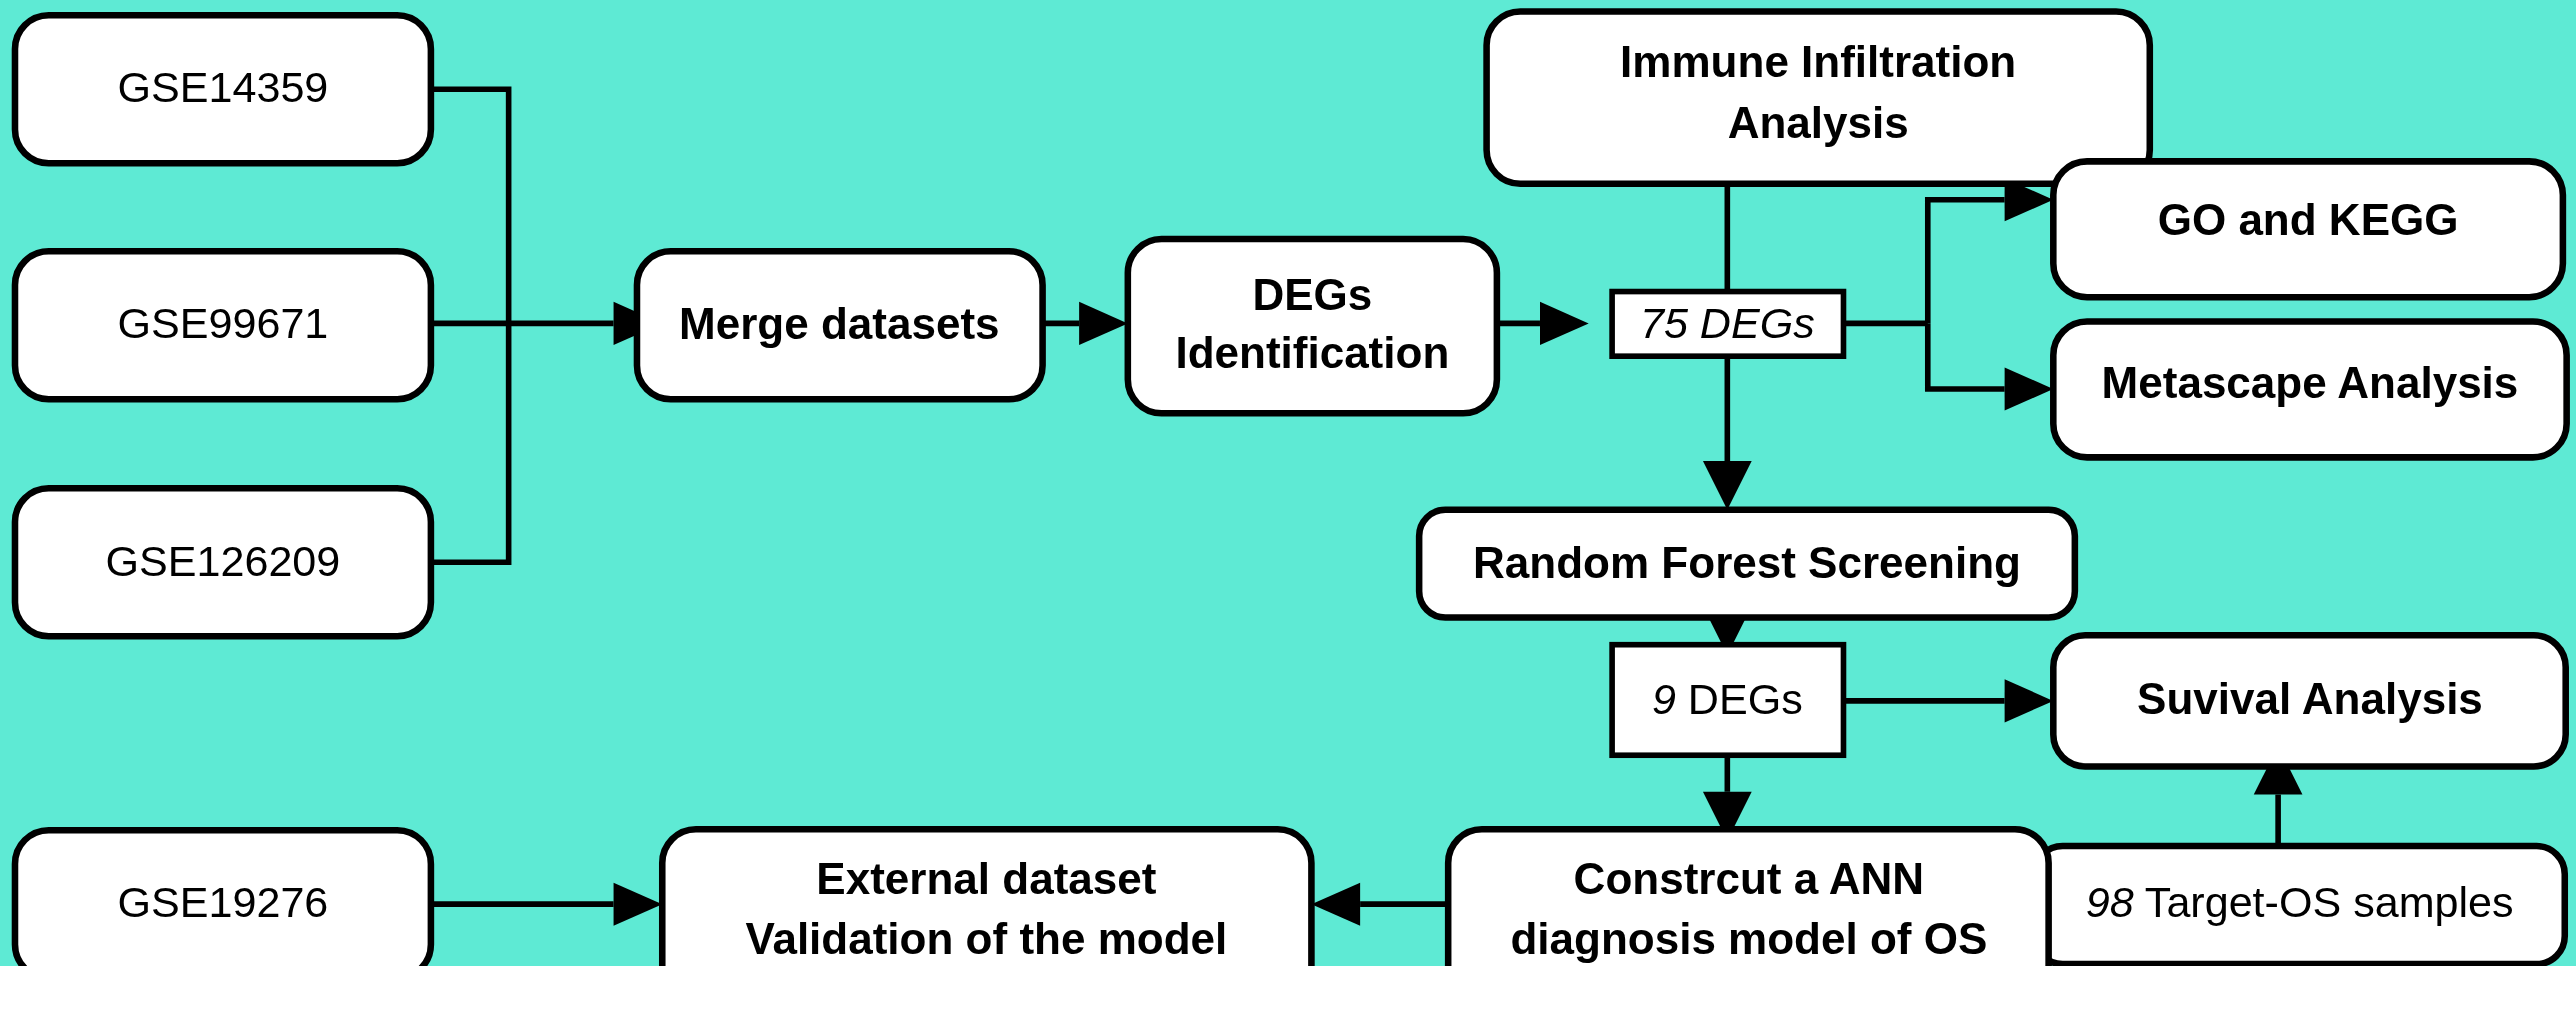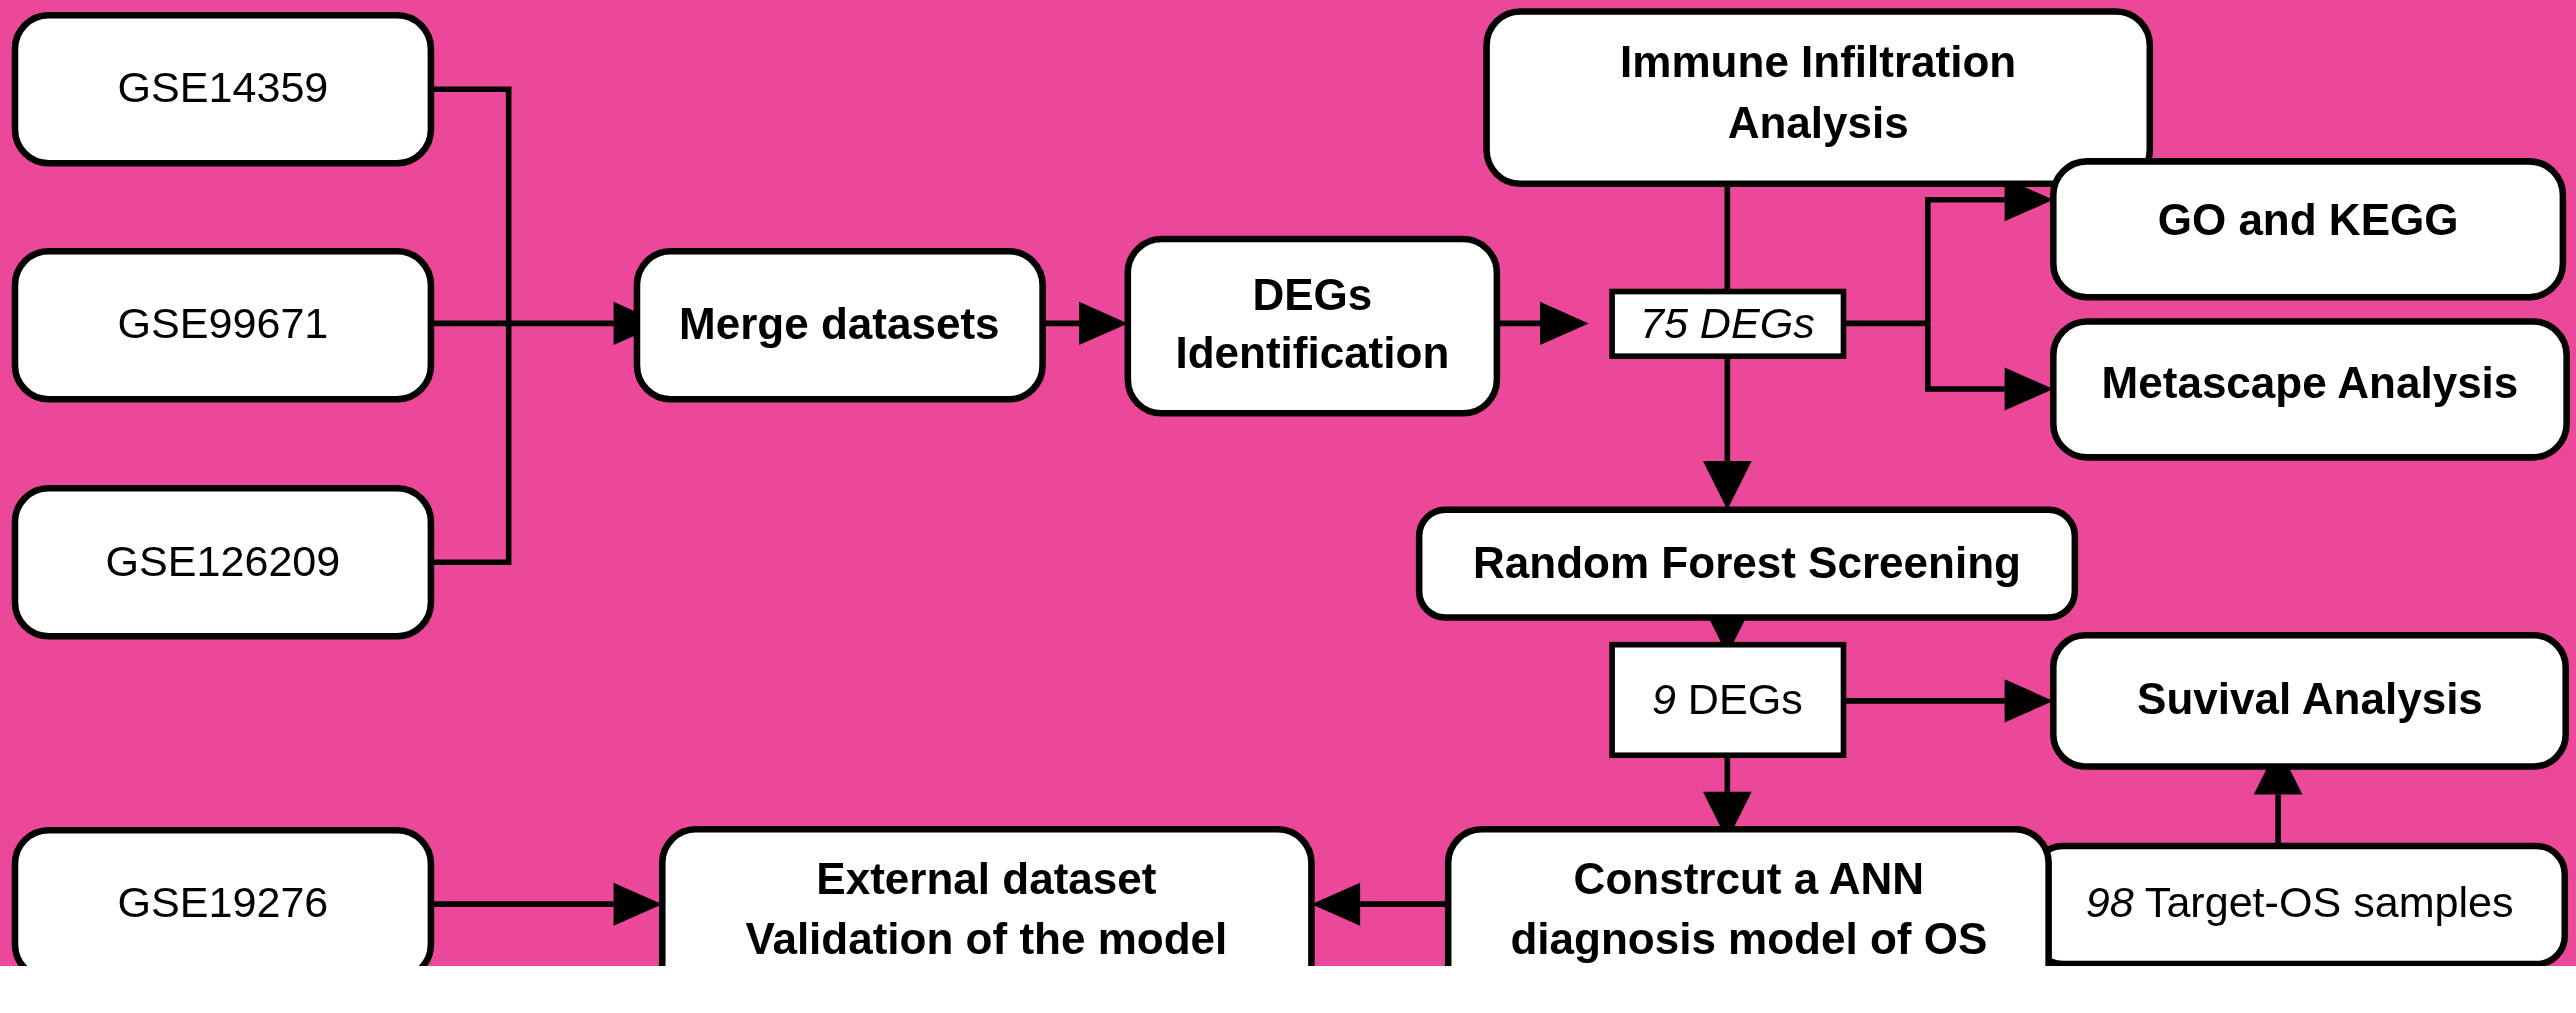--- a/index.html
+++ b/index.html
@@ -5,21 +5,21 @@
 <style>
   html, body {
     margin: 0;
     padding: 0;
     background: #ffffff;
   }
   #diagram-root {
     position: relative;
     width: 2576px;
     height: 966px;
-    background: #ec4899;
+    background: #5eead4;
     overflow: hidden;
     font-family: "Liberation Sans", sans-serif;
     text-align: center;
   }
   svg#flowchart {
     display: block;
     width: 2576px;
     height: 1014px;
   }
   .node-shape {

